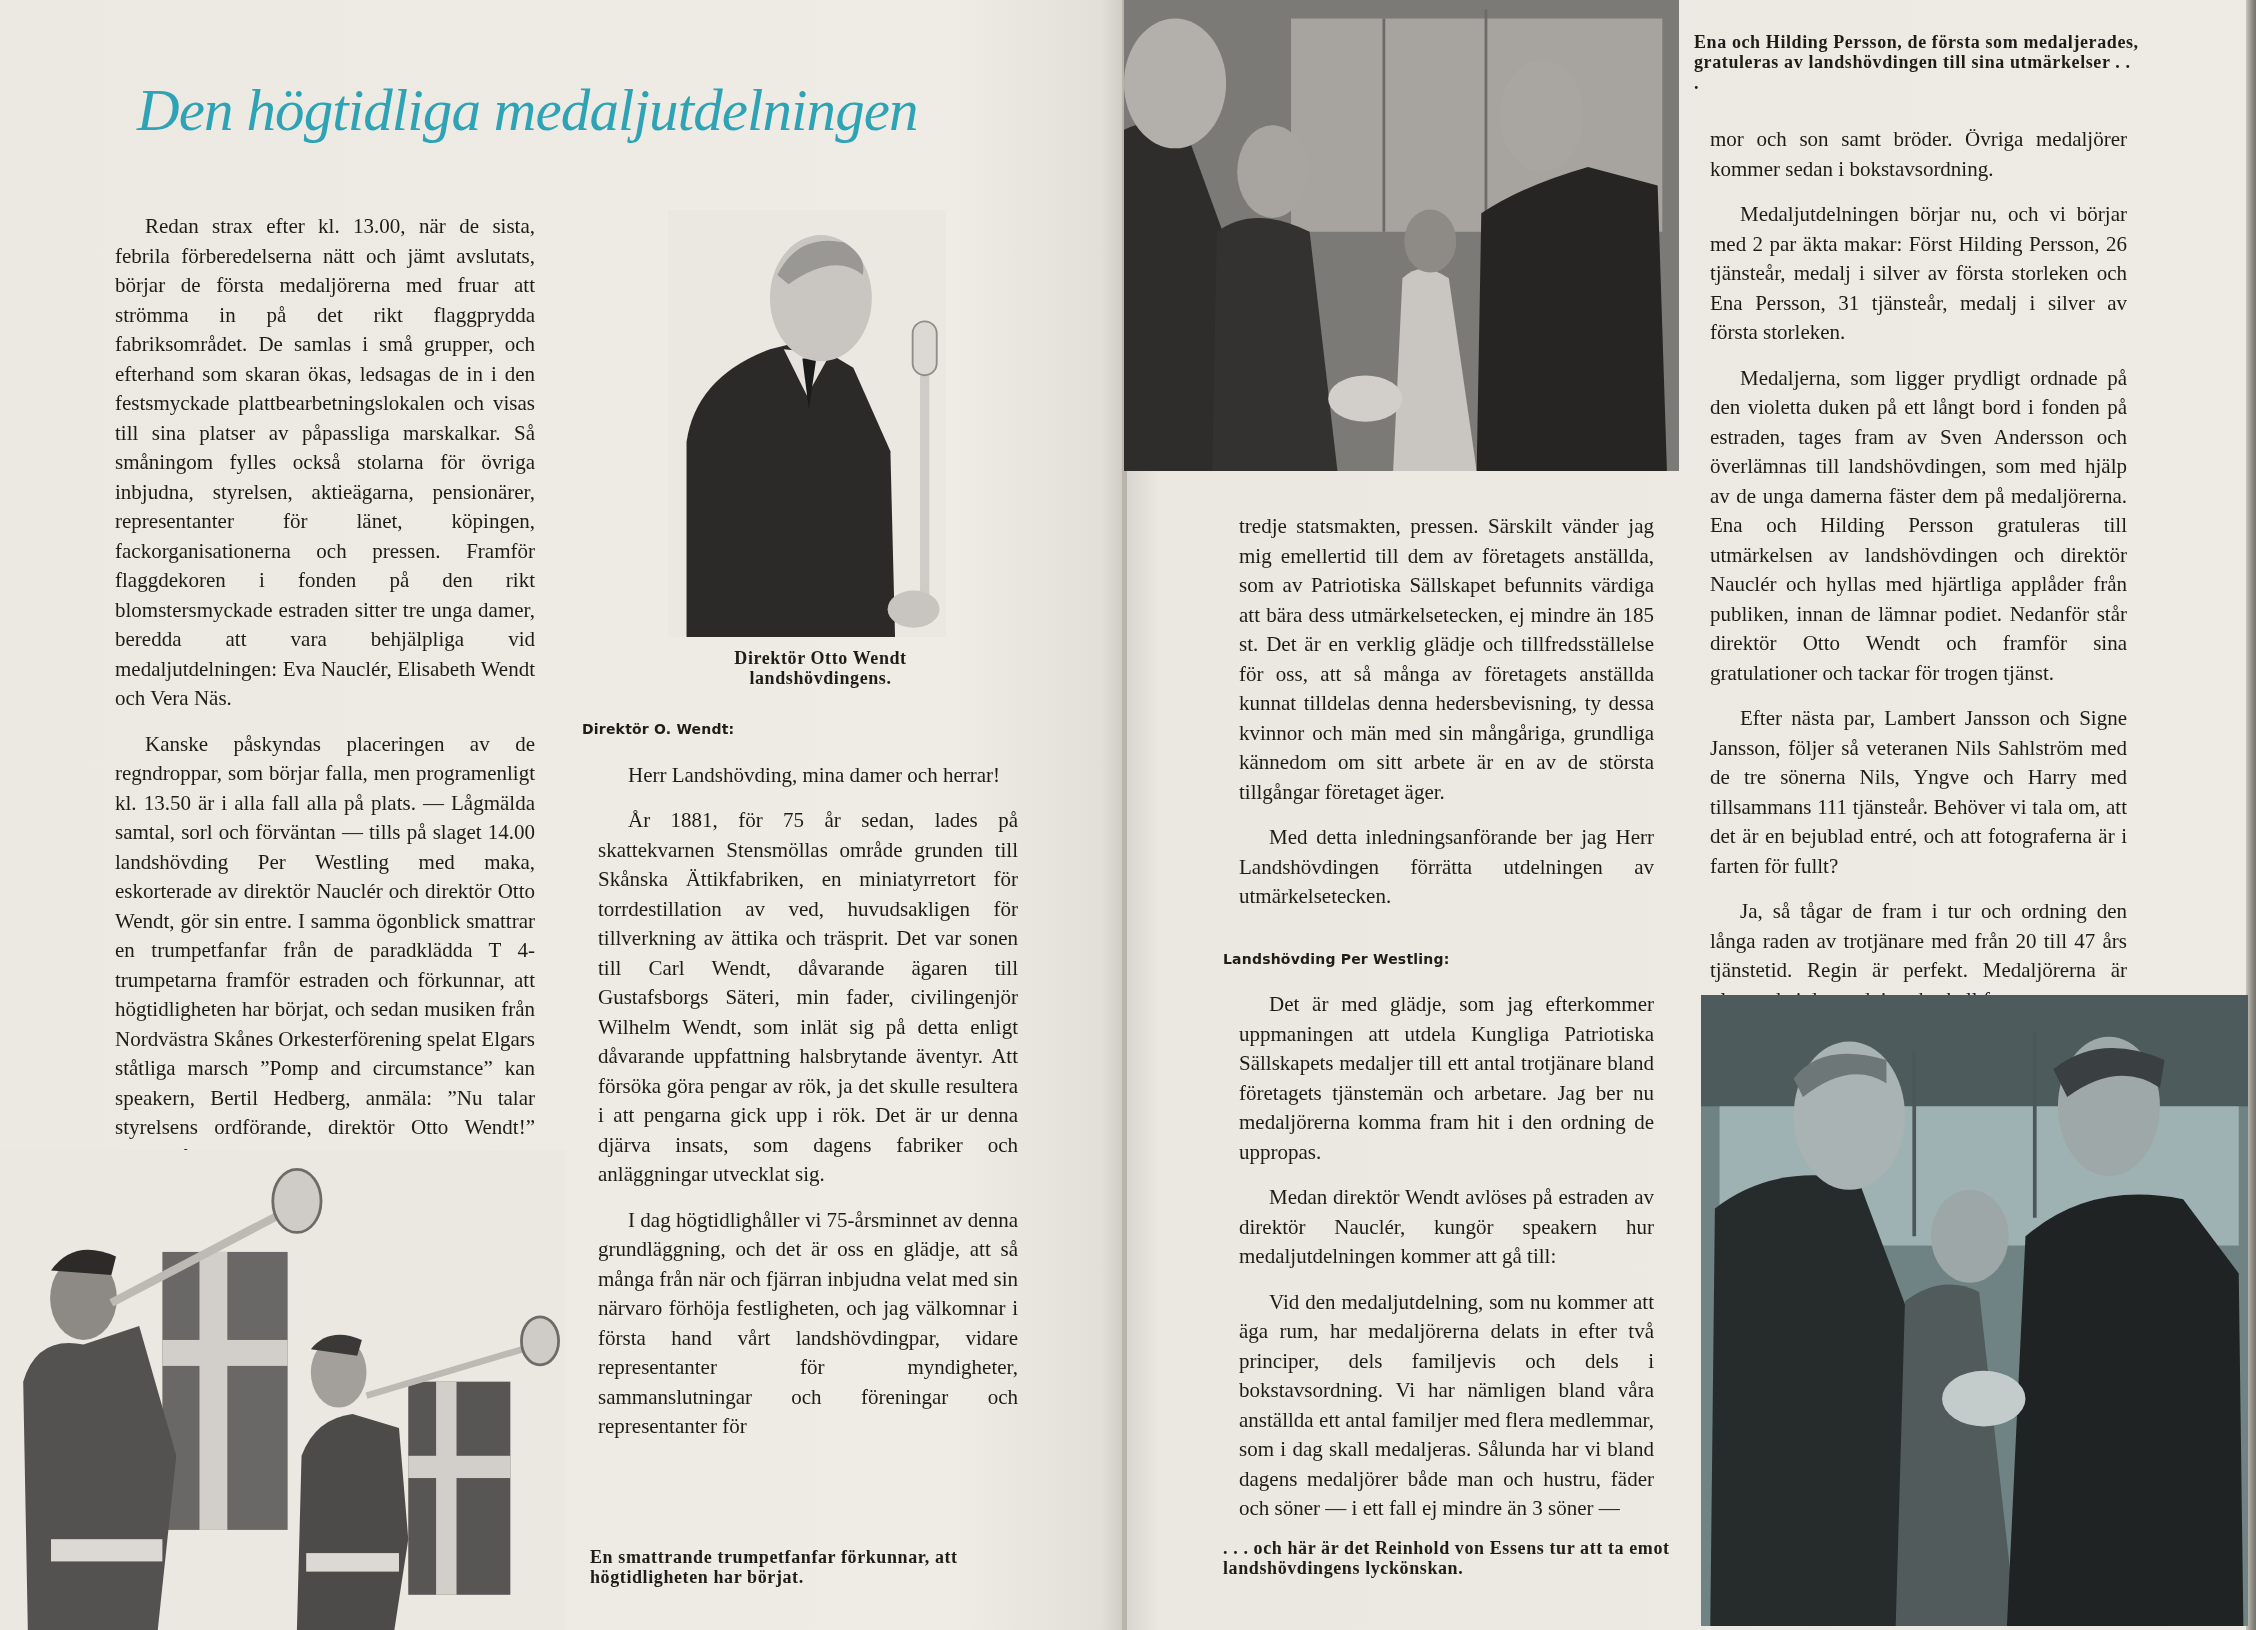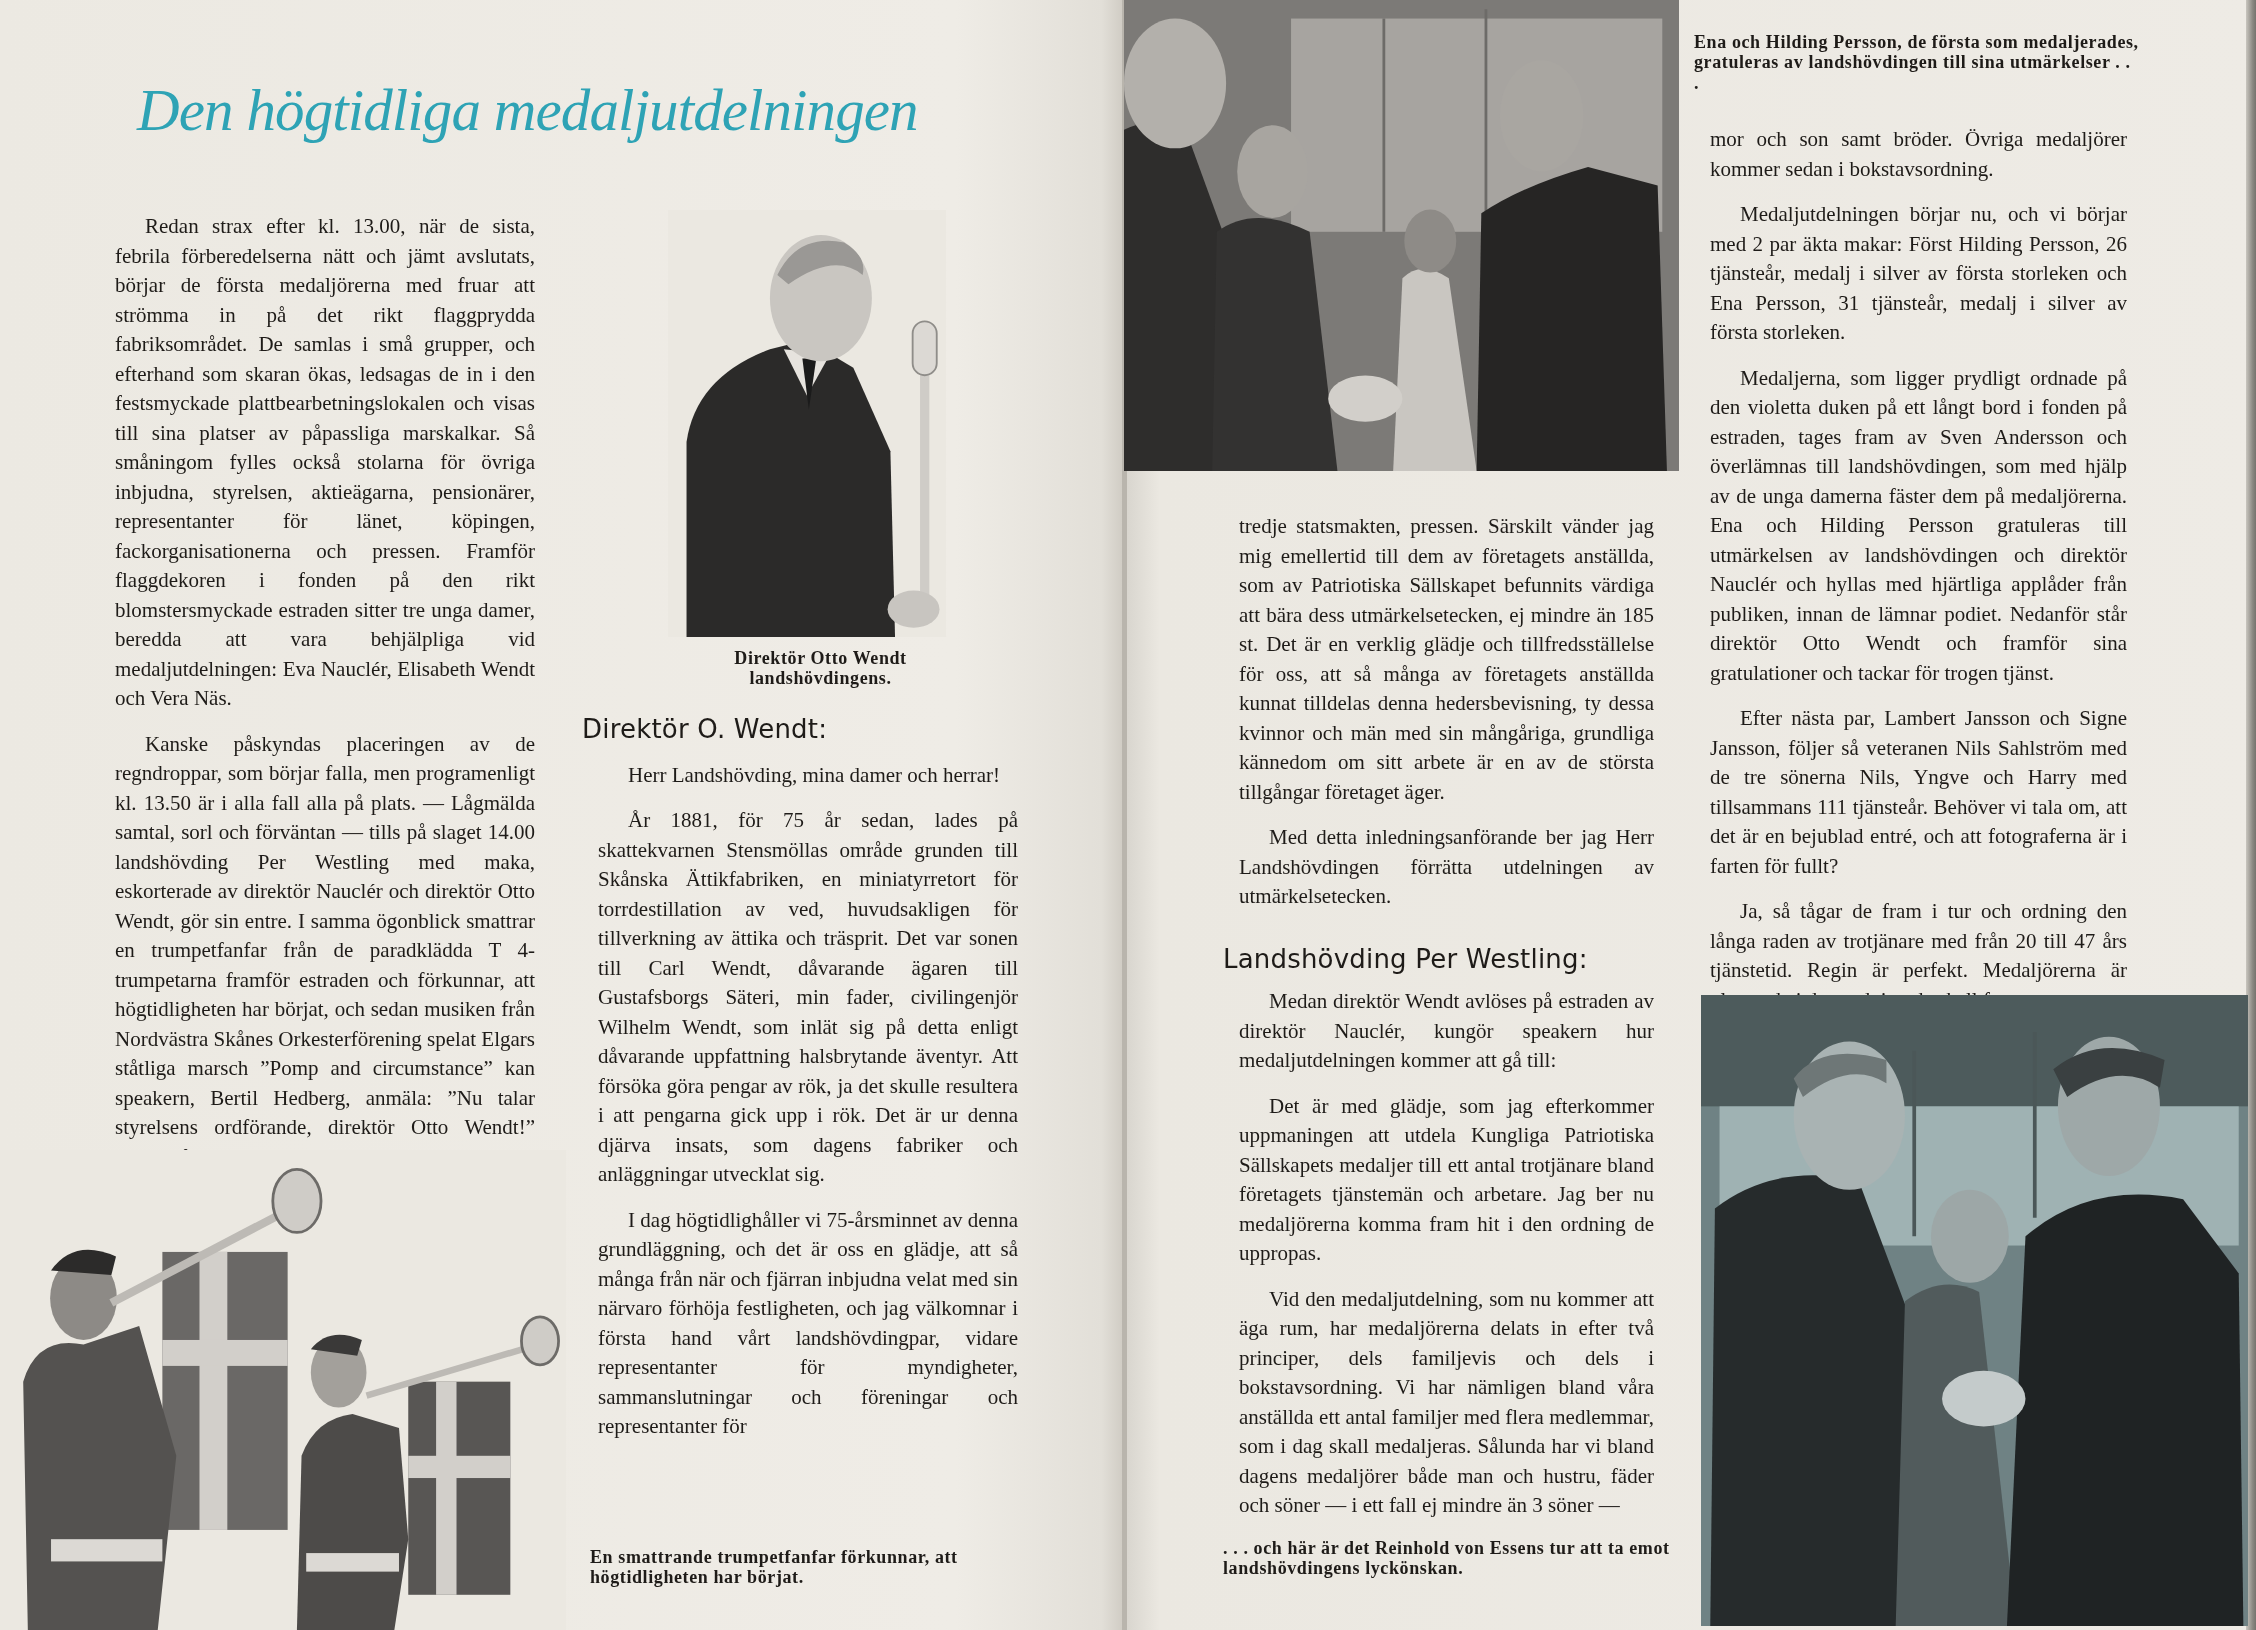--- a/index.html
+++ b/index.html
@@ -16,21 +16,21 @@
 
   .col { position:absolute; font-size:21px; line-height:29.5px; text-align:justify; hyphens:none; }
   .col p { margin:16px; text-indent:0; }
   .col p.ind { text-indent:30px; }
   .col p.gap { margin-top:13px; }
   .col-1 { left:99px; top:196px; width:452px; }
   .col-2 { left:582px; top:695px; width:452px; }
   .col-3 { left:1223px; top:496px; width:447px; }
   .col-4 { left:1694px; top:109px; width:449px; }
 
-  .heading { font-family:"DejaVu Sans","Liberation Sans",sans-serif; font-weight:normal; font-size:26px;
+  .heading { font-family:"DejaVu Sans","Liberation Sans",sans-serif; font-weight:bold; font-size:14px;
              margin:20.4px 0 5.6px 0; letter-spacing:0.2px; }
   .caption { position:absolute; font-family:"Liberation Serif","DejaVu Serif",serif; font-weight:bold;
              font-size:18px; line-height:20.4px; letter-spacing:0.6px; color:#1e1b18; }
   .cap-wendt { left:663px; top:648px; width:315px; text-align:center; }
   .cap-trumpet { left:590px; top:1547px; width:445px; }
   .cap-reinhold { left:1223px; top:1538px; width:451px; }
   .cap-persson { left:1694px; top:32px; width:445px; }
 
   .photo { position:absolute; overflow:hidden; }
   .ph-wendt { left:668px; top:210px; width:278px; height:427px; }
@@ -121,22 +121,22 @@
     <ellipse cx="450" cy="125" rx="45" ry="60" fill="#a9a6a1"></ellipse>
     <ellipse cx="260" cy="430" rx="40" ry="25" fill="#d2cfca"></ellipse>
   </svg>
 </div>
 <div class="caption cap-persson">Ena och Hilding Persson, de första som medaljerades, gratuleras av landshövdingen till sina utmärkelser . . .</div>
 
 <div class="col col-3">
   <p>tredje statsmakten, pressen. Särskilt vänder jag mig emellertid till dem av företagets anställda, som av Patriotiska Sällskapet befunnits värdiga att bära dess utmärkelsetecken, ej mindre än 185 st. Det är en verklig glädje och tillfredsställelse för oss, att så många av företagets anställda kunnat tilldelas denna hedersbevisning, ty dessa kvinnor och män med sin mångåriga, grundliga kännedom om sitt arbete är en av de största tillgångar företaget äger.</p>
   <p class="ind">Med detta inledningsanförande ber jag Herr Landshövdingen förrätta utdelningen av utmärkelsetecken.</p>
   <div class="heading" style="margin-top:33px;">Landshövding Per Westling:</div>
+  <p class="ind">Det är med glädje, som jag efterkommer uppmaningen att utdela Kungliga Patriotiska Sällskapets medaljer till ett antal trotjänare bland företagets tjänstemän och arbetare. Jag ber nu medaljörerna komma fram hit i den ordning de uppropas.</p>
   <p class="ind gap">Medan direktör Wendt avlöses på estraden av direktör Nauclér, kungör speakern hur medaljutdelningen kommer att gå till:</p>
-  <p class="ind">Det är med glädje, som jag efterkommer uppmaningen att utdela Kungliga Patriotiska Sällskapets medaljer till ett antal trotjänare bland företagets tjänstemän och arbetare. Jag ber nu medaljörerna komma fram hit i den ordning de uppropas.</p>
   <p class="ind gap">Vid den medaljutdelning, som nu kommer att äga rum, har medaljörerna delats in efter två principer, dels familjevis och dels i bokstavsordning. Vi har nämligen bland våra anställda ett antal familjer med flera medlemmar, som i dag skall medaljeras. Sålunda har vi bland dagens medaljörer både man och hustru, fäder och söner — i ett fall ej mindre än 3 söner —</p>
 </div>
 
 <div class="col col-4">
   <p>mor och son samt bröder. Övriga medaljörer kommer sedan i bokstavsordning.</p>
   <p class="ind">Medaljutdelningen börjar nu, och vi börjar med 2 par äkta makar: Först Hilding Persson, 26 tjänsteår, medalj i silver av första storleken och Ena Persson, 31 tjänsteår, medalj i silver av första storleken.</p>
   <p class="ind gap">Medaljerna, som ligger prydligt ordnade på den violetta duken på ett långt bord i fonden på estraden, tages fram av Sven Andersson och överlämnas till landshövdingen, som med hjälp av de unga damerna fäster dem på medaljörerna. Ena och Hilding Persson gratuleras till utmärkelsen av landshövdingen och direktör Nauclér och hyllas med hjärtliga applåder från publiken, innan de lämnar podiet. Nedanför står direktör Otto Wendt och framför sina gratulationer och tackar för trogen tjänst.</p>
   <p class="ind">Efter nästa par, Lambert Jansson och Signe Jansson, följer så veteranen Nils Sahlström med de tre sönerna Nils, Yngve och Harry med tillsammans 111 tjänsteår. Behöver vi tala om, att det är en bejublad entré, och att fotograferna är i farten för fullt?</p>
   <p class="ind">Ja, så tågar de fram i tur och ordning den långa raden av trotjänare med från 20 till 47 års tjänstetid. Regin är perfekt. Medaljörerna är placerade i den ordning de skall fram, mar-</p>
 </div>

